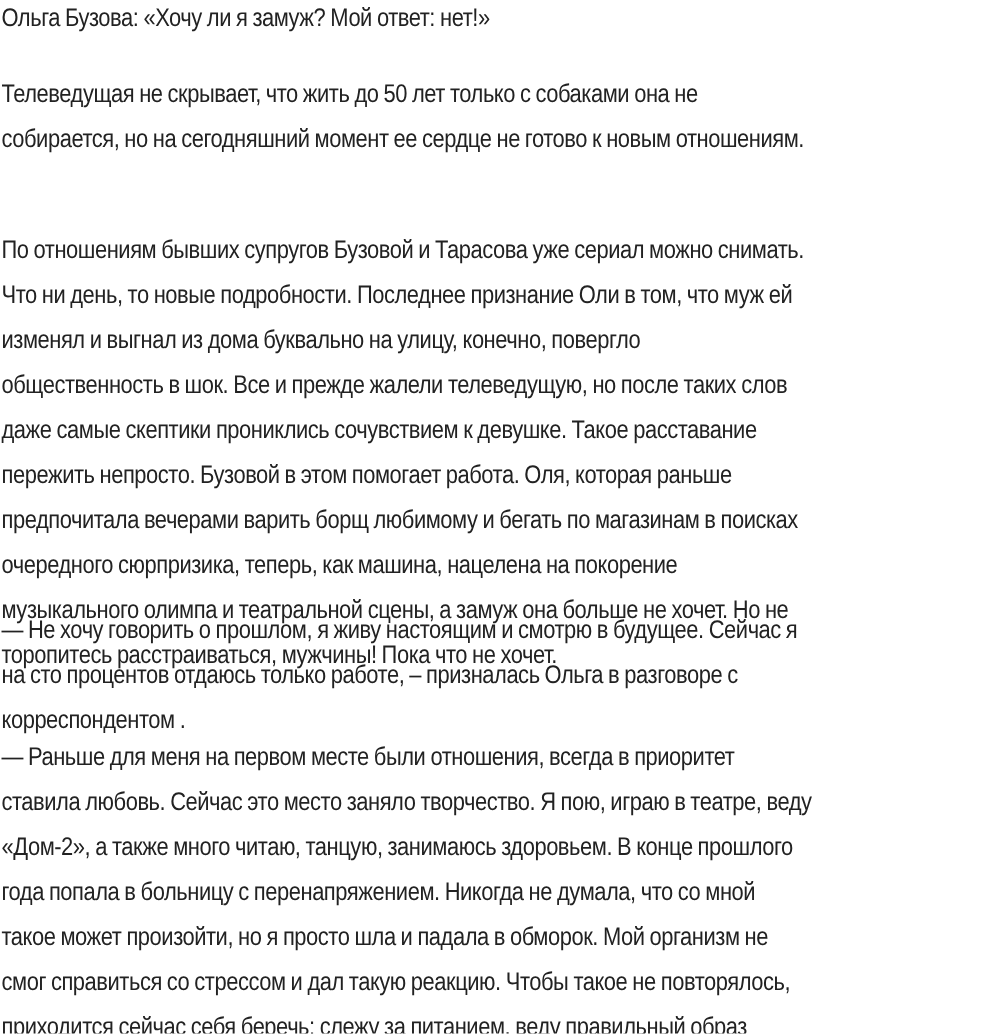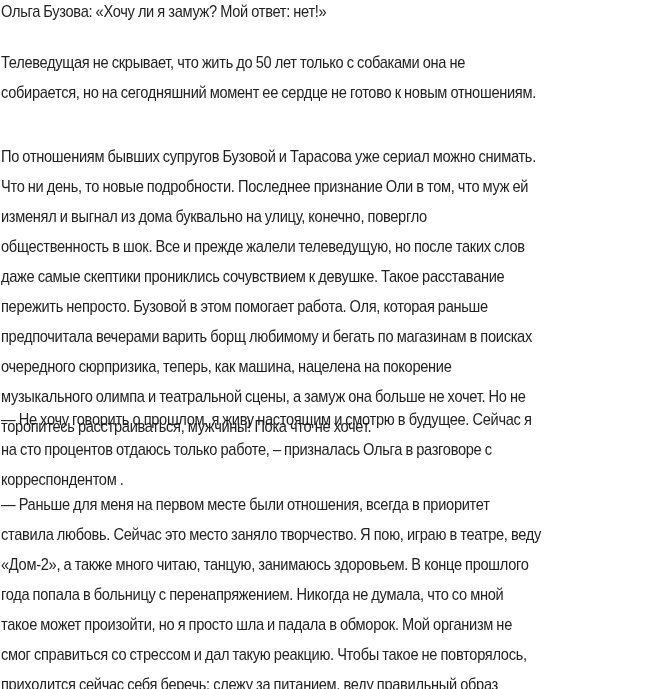--- a/index.html
+++ b/index.html
@@ -52,21 +52,21 @@
 <body>
 
 <div class="article">
   <div class="title">Ольга Бузова: «Хочу ли я замуж? Мой ответ: нет!»</div>
 
   <p class="para" style="top:48px">
     <span class="line">Телеведущая не скрывает, что жить до 50 лет только с собаками она не</span>
     <span class="line">собирается, но на сегодняшний момент ее сердце не готово к новым отношениям.</span>
   </p>
 
-  <p class="para" style="top:142px">
+  <p class="para" style="top:152px">
     <span class="line">По отношениям бывших супругов Бузовой и Тарасова уже сериал можно снимать.</span>
     <span class="line">Что ни день, то новые подробности. Последнее признание Оли в том, что муж ей</span>
     <span class="line">изменял и выгнал из дома буквально на улицу, конечно, повергло</span>
     <span class="line">общественность в шок. Все и прежде жалели телеведущую, но после таких слов</span>
     <span class="line">даже самые скептики прониклись сочувствием к девушке. Такое расставание</span>
     <span class="line">пережить непросто. Бузовой в этом помогает работа. Оля, которая раньше</span>
     <span class="line">предпочитала вечерами варить борщ любимому и бегать по магазинам в поисках</span>
     <span class="line">очередного сюрпризика, теперь, как машина, нацелена на покорение</span>
     <span class="line">музыкального олимпа и театральной сцены, а замуж она больше не хочет. Но не</span>
     <span class="line">торопитесь расстраиваться, мужчины! Пока что не хочет.</span>

